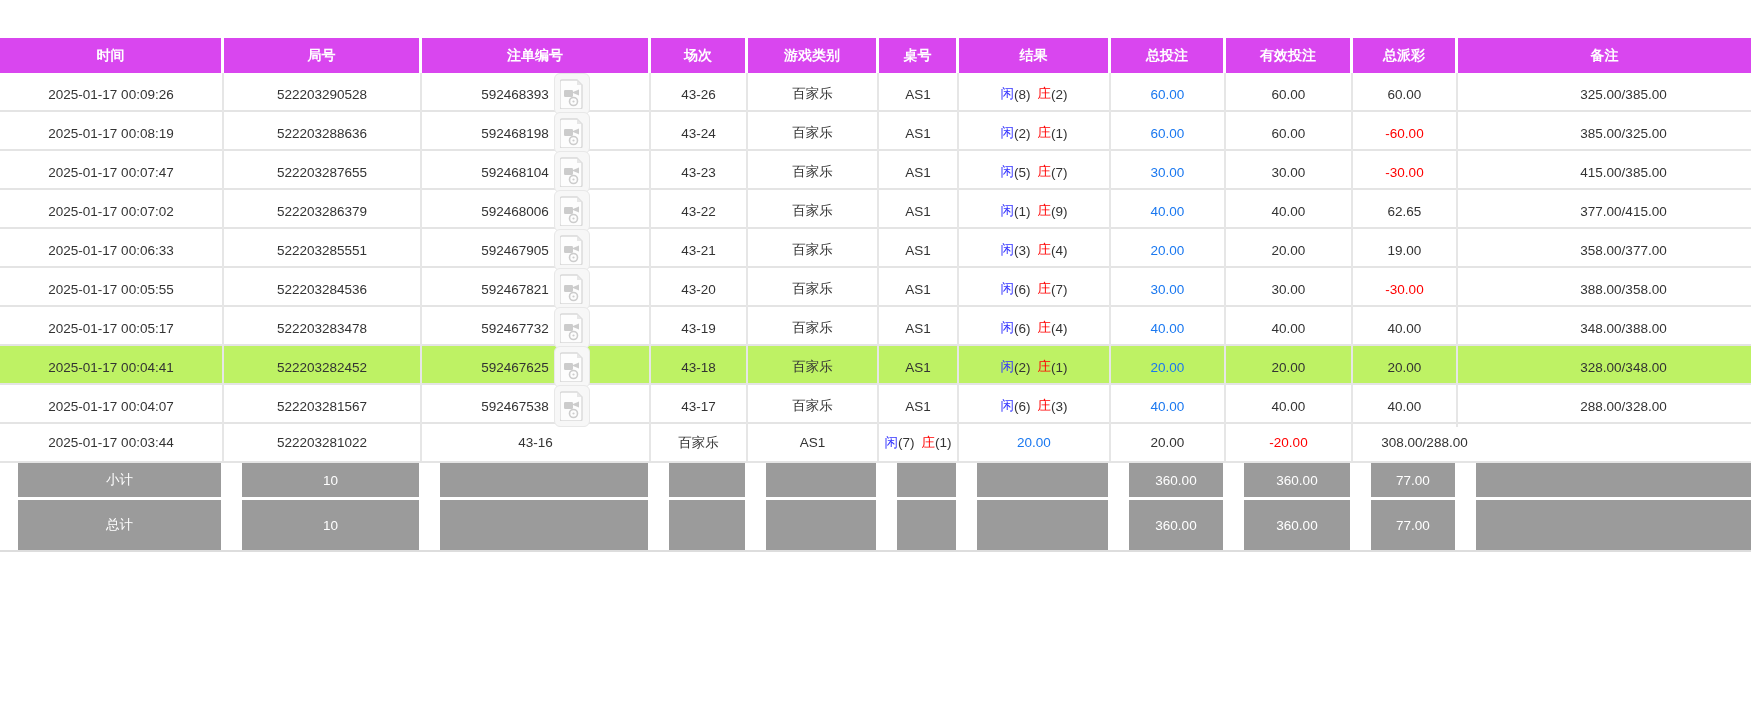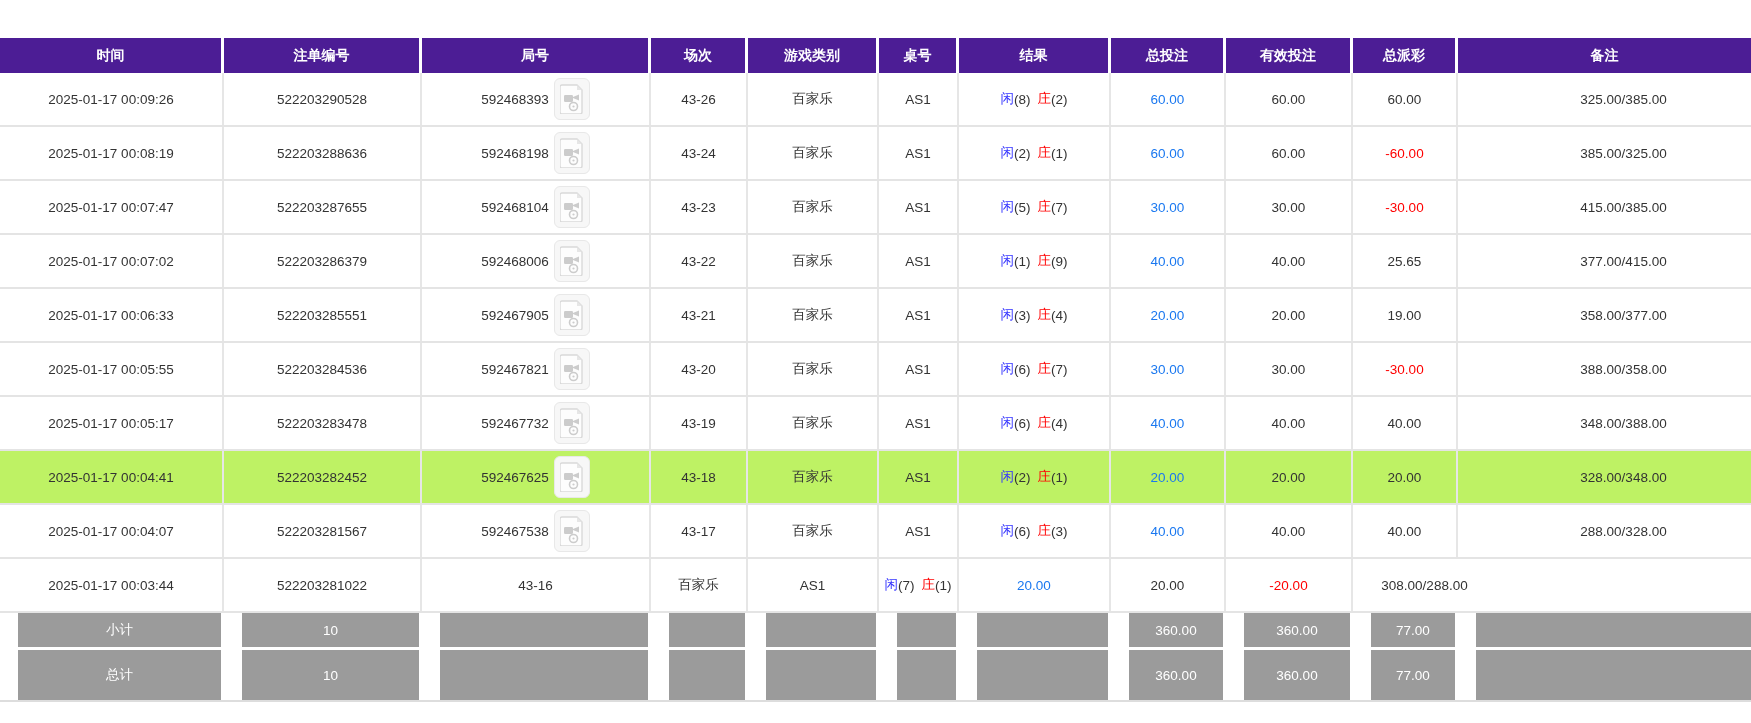--- a/index.html
+++ b/index.html
@@ -12,28 +12,28 @@
     position:absolute;top:38px;left:0;width:1751px;
   }
   .grid-row{
     display:grid;
     grid-template-columns:224px 198px 229px 97px 131px 80px 152px 115px 127px 105px 293px;
     box-sizing:border-box;
   }
   
   .thead{height:35px;}
   .th{
-    background:#4c1d95;color:#ffffff;font-size:14px;font-weight:bold;
+    background:#d946ef;color:#ffffff;font-size:14px;font-weight:bold;
     display:flex;align-items:center;justify-content:center;
     box-sizing:border-box;border-right:3px solid #ffffff;
   }
   .th:last-child{border-right:none;}
   
   .trow{
-    height:54px;border-bottom:2px solid #e4e4e4;background:#ffffff;
+    height:39px;border-bottom:2px solid #e4e4e4;background:#ffffff;
   }
   .trow.highlight{background:#bef264;}
   .cell{
     display:flex;align-items:center;justify-content:center;
     box-sizing:border-box;border-right:2px solid #e6e6e6;
     font-size:13.5px;color:#333333;white-space:nowrap;
   }
   .cell:last-child{border-right:none;padding-left:38px;}
   .blue{color:#1a78f0;}
   .neg{color:#ff0000;}
@@ -57,22 +57,22 @@
   }
   .fcell:last-child{border-right:none;}
 </style>
 </head>
 <body>
 
 <div class="bet-table">
 
   <div class="grid-row thead">
     <div class="th">时间</div>
+    <div class="th">局号</div>
     <div class="th">注单编号</div>
-    <div class="th">局号</div>
     <div class="th">场次</div>
     <div class="th">游戏类别</div>
     <div class="th">桌号</div>
     <div class="th">结果</div>
     <div class="th">总投注</div>
     <div class="th">有效投注</div>
     <div class="th">总派彩</div>
     <div class="th">备注</div>
   </div>
 
@@ -197,21 +197,21 @@
     <div class="cell">AS1</div>
     <div class="cell">
       <span class="rp">闲</span>
           <span class="rs">(1)</span>
           <span class="rb">庄</span>
           <span class="rs">(9)</span>
     </div>
     <div class="cell blue">40.00</div>
     <div class="cell">40.00</div>
     <div class="cell">
-          <span>25.65</span>
+          <span>62.65</span>
         </div>
     <div class="cell">377.00/415.00</div>
   </div>
 
   <div class="grid-row trow">
     <div class="cell">2025-01-17 00:06:33</div>
     <div class="cell">522203285551</div>
     <div class="cell">
       <span>592467905</span>
       <span class="vbtn">

